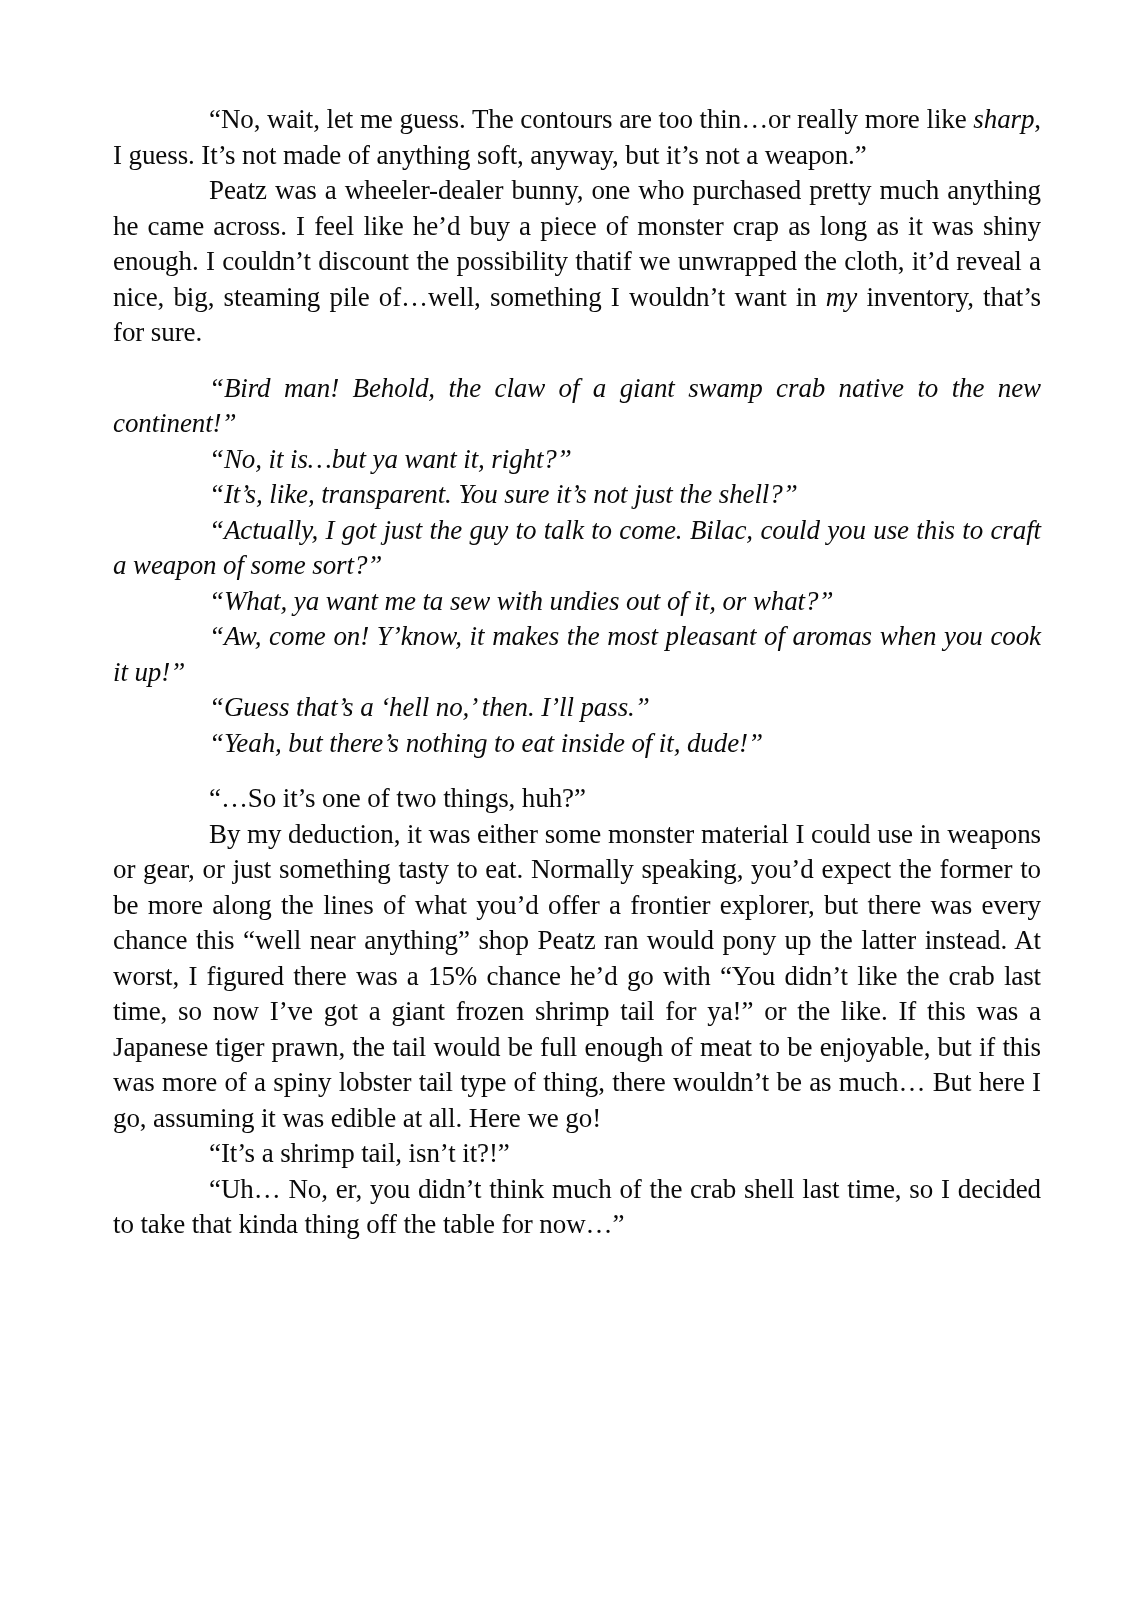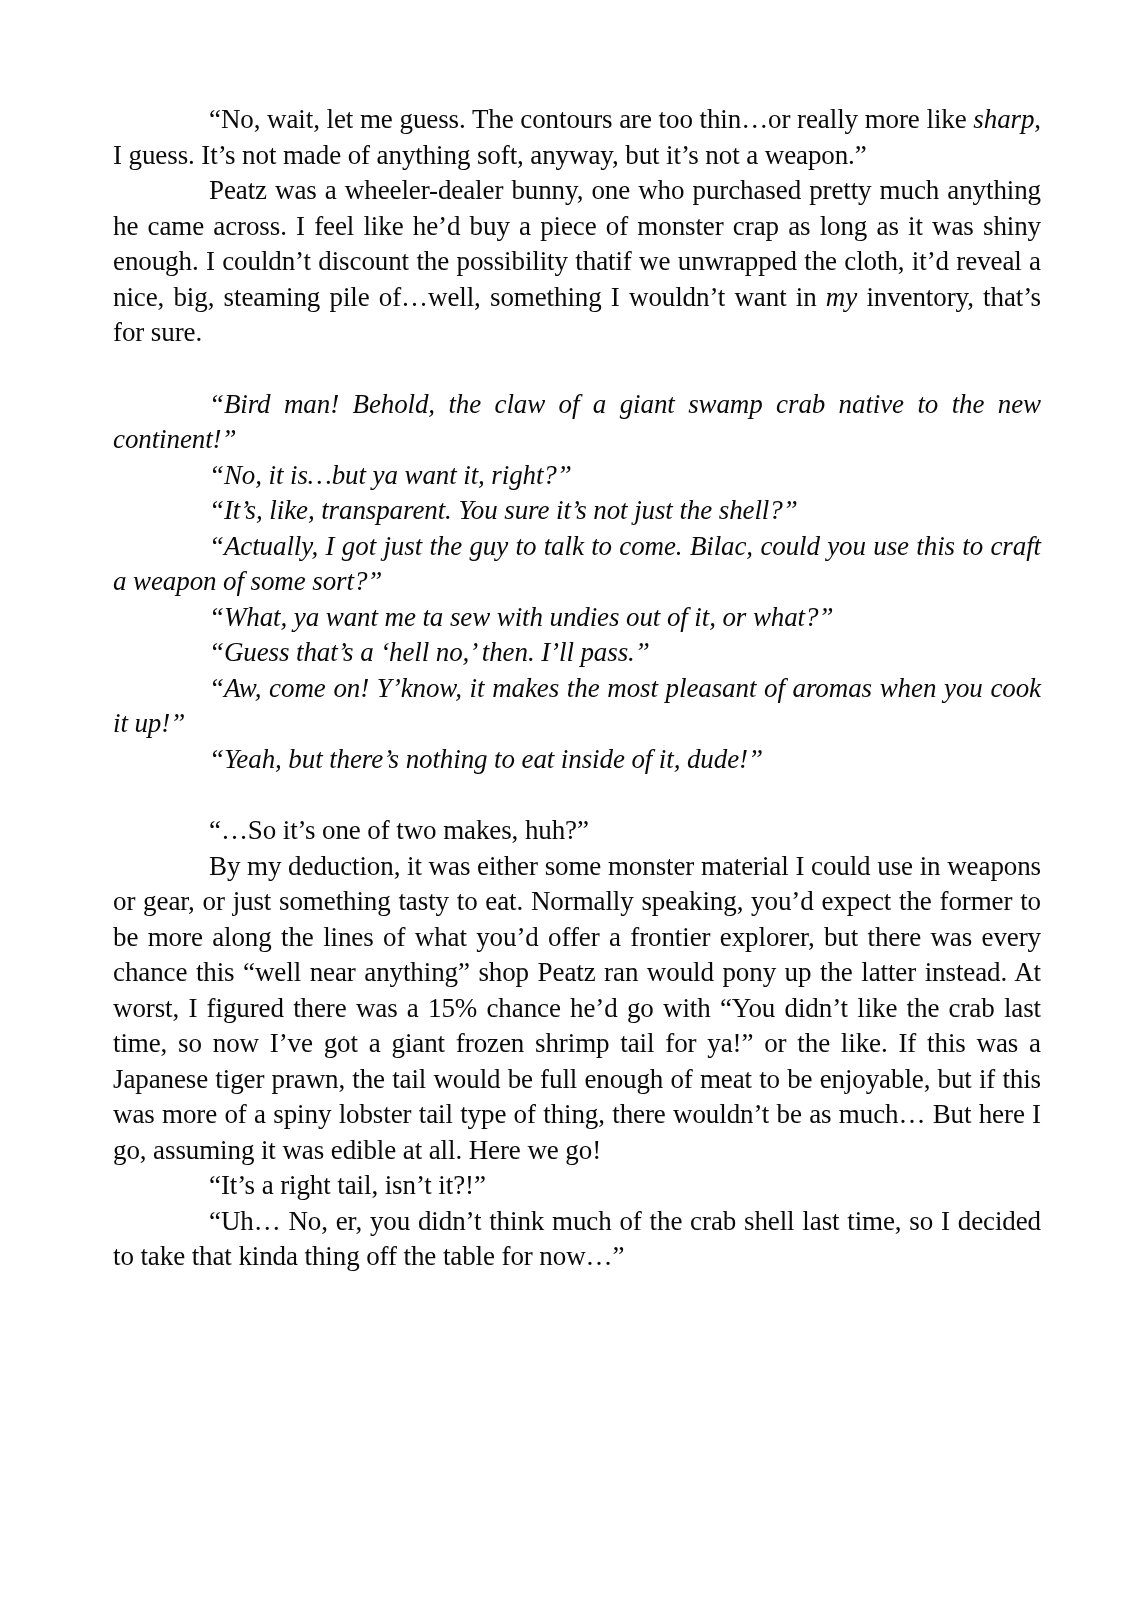--- a/index.html
+++ b/index.html
@@ -25,42 +25,42 @@
     line-height: 35.5px;
     text-align: justify;
     letter-spacing: -0.1px;
   }
   .text-block p {
     margin: 0;
     padding: 0;
     text-indent: 96px;
   }
   .text-block p.space-before {
-    margin-top: 36px;
+    margin-top: 20px;
   }
   .text-block p.italic {
     font-style: italic;
   }
   .text-block span.i {
     font-style: italic;
   }
 </style>
 </head>
 <body>
 
 <div class="page" style="background: rgb(255, 255, 255);">
   <div class="text-block" style="color: rgb(10, 10, 10);">
       <p><span>“No, wait, let me guess. The contours are too thin…or really more like </span><span class="i">sharp</span><span>, I guess. It’s not made of anything soft, anyway, but it’s not a weapon.”</span></p>
       <p><span>Peatz was a wheeler-dealer bunny, one who purchased pretty much anything he came across.  I feel like he’d buy a piece of monster crap as long as it was shiny enough. I couldn’t discount the possibility thatif we unwrapped the cloth, it’d reveal a nice, big, steaming pile of…well, something I wouldn’t want in </span><span class="i">my</span><span> inventory, that’s for sure.</span></p>
       <p class="italic space-before"><span>“Bird man! Behold, the claw of a giant swamp crab native to the new continent!”</span></p>
       <p class="italic"><span>“No, it is…but ya want it, right?”</span></p>
       <p class="italic"><span>“It’s, like, transparent. You sure it’s not just the shell?”</span></p>
       <p class="italic"><span>“Actually, I got just the guy to talk to come. Bilac, could you use this to craft a weapon of some sort?”</span></p>
       <p class="italic"><span>“What, ya want me ta sew with undies out of it, or what?”</span></p>
+      <p class="italic"><span>“Aw, come on! Y’know, it makes the most pleasant of aromas when you cook it up!”</span></p>
       <p class="italic"><span>“Guess that’s a ‘hell no,’ then. I’ll pass.”</span></p>
-      <p class="italic"><span>“Aw, come on! Y’know, it makes the most pleasant of aromas when you cook it up!”</span></p>
       <p class="italic"><span>“Yeah, but there’s nothing to eat inside of it, dude!”</span></p>
-      <p class="space-before"><span>“…So it’s one of two makes, huh?”</span></p>
+      <p class="space-before"><span>“…So it’s one of two things, huh?”</span></p>
       <p><span>By my deduction, it was either some monster material I could use in weapons or gear, or just something tasty to eat. Normally speaking, you’d expect the former to be more along the lines of what you’d offer a frontier explorer, but there was every chance this “well near anything” shop Peatz ran would pony up the latter instead. At worst, I figured there was a 15% chance he’d go with “You didn’t like the crab last time, so now I’ve got a giant frozen shrimp tail for ya!” or the like. If this was a Japanese tiger prawn, the tail would be full enough of meat to be enjoyable, but if this was more of a spiny lobster tail type of thing, there wouldn’t be as much… But here I go, assuming it was edible at all. Here we go!</span></p>
-      <p><span>“It’s a right tail, isn’t it?!”</span></p>
+      <p><span>“It’s a shrimp tail, isn’t it?!”</span></p>
       <p><span>“Uh… No, er, you didn’t think much of the crab shell last time, so I decided to take that kinda thing off the table for now…”</span></p>
     </div>
 </div>
 
 </body></html>

